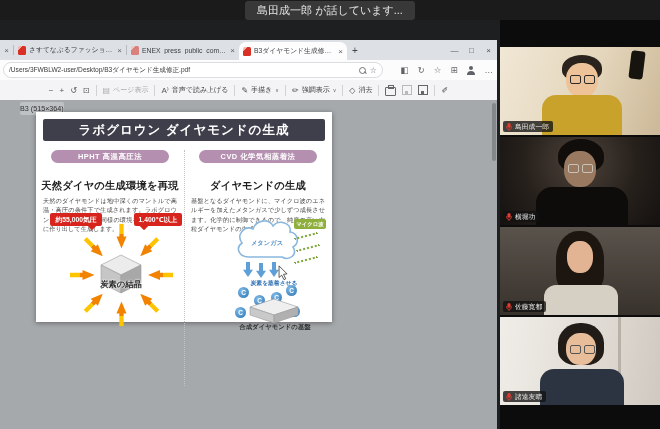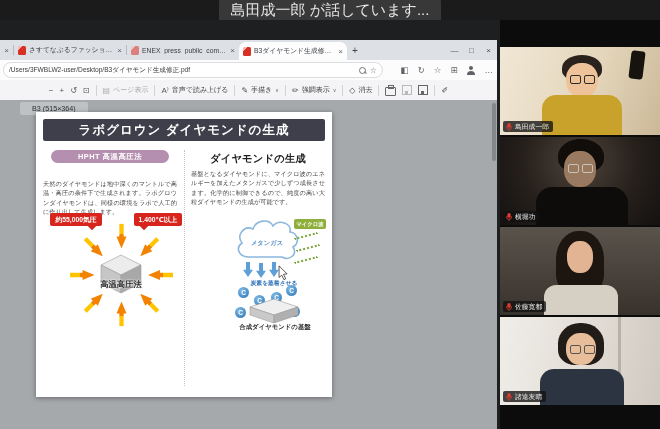--- a/index.html
+++ b/index.html
@@ -1,21 +1,21 @@
 <!DOCTYPE html>
 <html><head>
 <meta charset="utf-8">
 <style>
   html,body{margin:0;padding:0;background:#0e0e0e;}
   .stage{position:relative;width:660px;height:429px;background:#141414;overflow:hidden;
          font-family:"Liberation Sans","DejaVu Sans",sans-serif;}
   
   .top-bar{position:absolute;left:0;top:0;width:660px;height:20px;background:#1b1b1b;
            display:flex;justify-content:center;align-items:center;}
-  .speak-pill{background:#383838;color:#e6e6e6;font-size:15px;padding:2px 12px;border-radius:3px;
+  .speak-pill{background:#383838;color:#e6e6e6;font-size:11px;padding:2px 12px;border-radius:3px;
               white-space:nowrap;}
   
   .screenshare{position:absolute;left:0;top:20px;width:500px;height:409px;background:#1d1f20;}
   
   .browser{position:absolute;left:0;top:20px;width:497px;height:389px;background:#fff;}
   .tabstrip{position:absolute;left:0;top:0;width:497px;height:20px;background:#dde1e6;
             display:flex;align-items:stretch;font-size:6.8px;color:#3c4043;}
   .tab{display:flex;align-items:center;gap:3px;padding:0 4px;position:relative;min-width:0;}
   .tab .lbl{overflow:hidden;white-space:nowrap;text-overflow:ellipsis;flex:1;}
   .tab .x{color:#5f6368;font-size:8px;flex:0 0 auto;cursor:default;}
@@ -56,23 +56,23 @@
   .mini{display:inline-block;position:relative;}
   .ico-print{width:9px;height:7px;border:1px solid #666;border-radius:1px;margin-top:2px;}
   .ico-print::before{content:"";position:absolute;left:2px;top:-3px;width:4px;height:2px;border:1px solid #666;}
   .ico-save{width:8px;height:8px;border:1px solid #b9b9bc;}
   .ico-save::before{content:"";position:absolute;left:2px;bottom:0;width:3px;height:3px;background:#b9b9bc;}
   .ico-saveas{width:8px;height:8px;border:1px solid #666;}
   .ico-saveas::before{content:"";position:absolute;left:2px;bottom:0;width:3px;height:3px;background:#666;}
   
   .viewer{position:absolute;left:0;top:60px;width:497px;height:329px;background:#a6a9ac;}
   .pagechip{position:absolute;left:20px;top:2px;height:13px;background:#bfc2c4;border-radius:2px;
-            display:flex;align-items:center;padding:0 12px;font-size:7.2px;color:#2e2e2e;}
+            display:flex;align-items:center;padding:0 0;font-size:7.2px;color:#2e2e2e;}
   .vscroll{position:absolute;right:1px;top:3px;width:4px;height:58px;background:#85888b;border-radius:2px;}
-  .page{position:absolute;left:36px;top:12px;width:296px;height:285px;background:#fff;
+  .page{position:absolute;left:36px;top:12px;width:296px;height:210px;background:#fff;
         box-shadow:0 1px 5px rgba(0,0,0,.4);}
   
   .slide-title{position:absolute;left:7px;top:7px;width:282px;height:22px;background:#3f3f4b;border-radius:2px;
                color:#fff;font-weight:bold;font-size:12.5px;letter-spacing:1px;text-align:center;line-height:22px;}
   .coldiv{position:absolute;left:148px;top:38px;height:236px;border-left:1px dotted #c2c2c2;}
   .col{position:absolute;top:36px;width:140px;}
   .col.left{left:4px;}  .col.right{left:152px;}
   .pillbadge{margin:2px auto 16px;width:118px;height:13px;border-radius:7px;background:#b48fb0;color:#fff;
              font-size:7.4px;font-weight:bold;text-align:center;line-height:13px;letter-spacing:.5px;}
   .colhead{margin-top:4px;font-size:10.3px;font-weight:bold;color:#1e1e1e;text-align:center;letter-spacing:.2px;}
@@ -242,42 +242,44 @@
       <div class="viewer">
         <div class="pagechip">B3 (515×364)</div>
         <div class="vscroll"></div>
 
         <div class="page">
           <div class="slide-title">ラボグロウン ダイヤモンドの生成</div>
           <div class="coldiv"></div>
 
           <div class="col left">
             <div class="pillbadge">HPHT 高温高圧法</div>
+            <div class="colhead">天然ダイヤの生成環境を再現</div>
             <div class="colbody">天然のダイヤモンドは地中深くのマントルで高温・高圧の条件下で生成されます。ラボグロウンダイヤモンドは、同様の環境をラボで人工的に作り出して生成します。</div>
           </div>
           <div class="ldg">
             <div class="callout co1">約55,000気圧</div>
             <div class="callout co2">1,400℃以上</div>
             <div class="oarr" style="transform:rotate(0deg) translateX(-39px)"></div>
             <div class="oarr" style="transform:rotate(45deg) translateX(-39px)"></div>
             <div class="oarr" style="transform:rotate(90deg) translateX(-39px)"></div>
             <div class="oarr" style="transform:rotate(135deg) translateX(-39px)"></div>
             <div class="oarr" style="transform:rotate(180deg) translateX(-39px)"></div>
             <div class="oarr" style="transform:rotate(225deg) translateX(-39px)"></div>
             <div class="oarr" style="transform:rotate(270deg) translateX(-39px)"></div>
             <div class="oarr" style="transform:rotate(315deg) translateX(-39px)"></div>
             <svg class="cube" width="46" height="44">
               <polygon points="23,2 43,12 23,22 3,12" fill="#ececec" stroke="#9a9a9a" stroke-width="0.6"></polygon>
               <polygon points="3,12 23,22 23,40 3,30" fill="#c6c6c6" stroke="#9a9a9a" stroke-width="0.6"></polygon>
               <polygon points="43,12 23,22 23,40 43,30" fill="#a8a8a8" stroke="#9a9a9a" stroke-width="0.6"></polygon>
             </svg>
-            <div class="cubelbl">高温高圧法</div>
+            <div class="cubelbl">炭素の結晶</div>
           </div>
 
           <div class="col right">
+            <div class="pillbadge">CVD 化学気相蒸着法</div>
             <div class="colhead">ダイヤモンドの生成</div>
             <div class="colbody">基盤となるダイヤモンドに、マイクロ波のエネルギーを加えたメタンガスで少しずつ成長させます。化学的に制御できるので、純度の高い大粒ダイヤモンドの生成が可能です。</div>
           </div>
           <div class="rdg">
             <svg class="cloud" width="68" height="50">
               <path d="M15 42 C5 42 1 33 8 28 C2 20 10 10 19 14 C22 5 35 3 39 11 C45 4 58 8 56 17 C64 18 66 28 59 32 C64 40 55 46 48 42 Z" fill="#fff" stroke="#8cb8dd" stroke-width="1.6"></path>
             </svg>
             <div class="gas">メタンガス</div>
             <div class="mwbadge">マイクロ波</div>
             <div class="gdot" style="left:104px;top:28px"></div>

